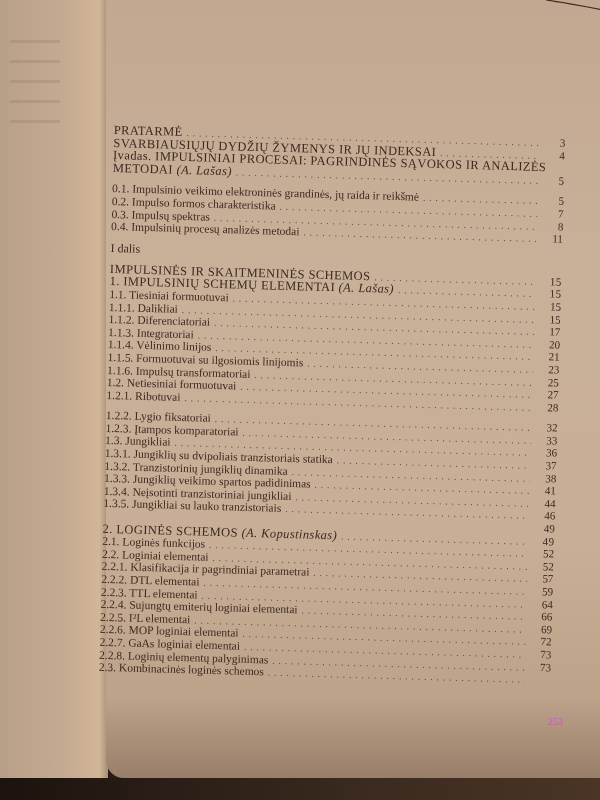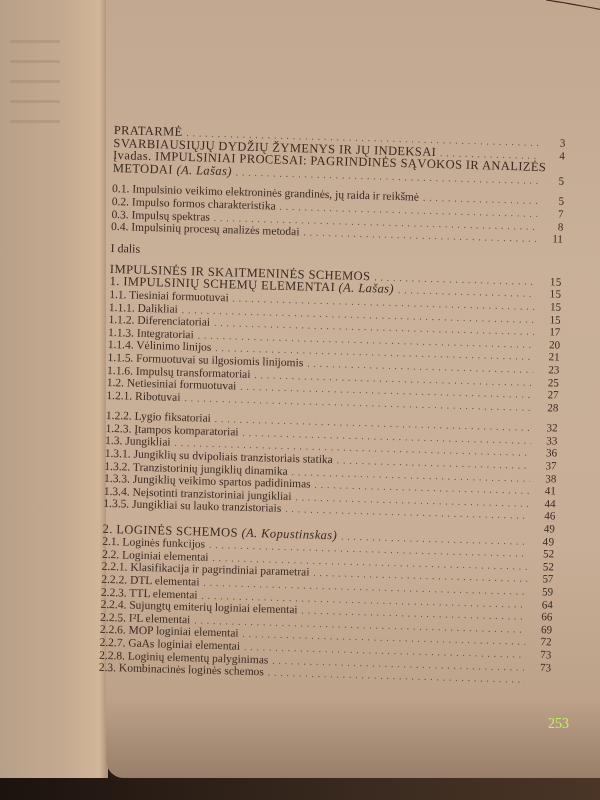--- a/index.html
+++ b/index.html
@@ -87,22 +87,22 @@
   .gap { height: 8px; }
   .part-label {
     font-size: 12px;
     height: 14px;
     line-height: 14px;
   }
   .folio {
     position: absolute;
     left: 548px;
     top: 716px;
-    font-size: 14px;
-    color: #bef264;
+    font-size: 10px;
+    color: #d946ef;
   }
   .dark-bottom {
     position: absolute;
     left: 0; top: 778px; width: 600px; height: 22px;
     background: linear-gradient(90deg, #1c130e 0%, #3a2a1f 60%, #4a3526 100%);
   }
 </style>
 </head>
 <body>
 

